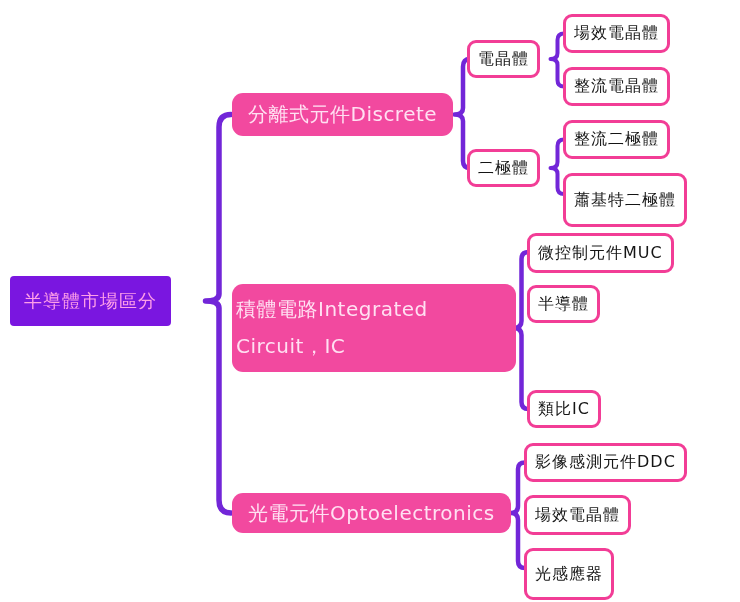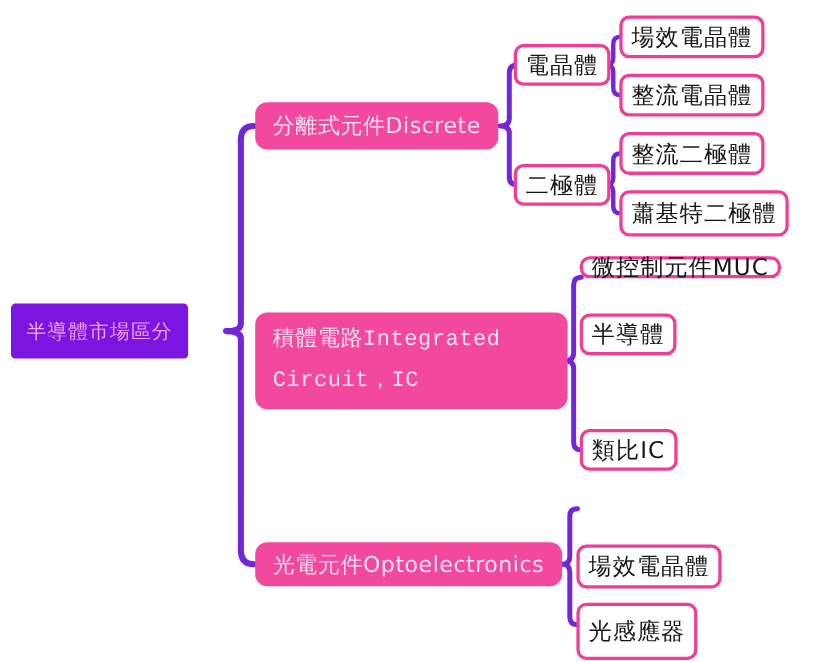--- a/index.html
+++ b/index.html
@@ -21,26 +21,26 @@
   .root{
     background:#7A16E0;color:#FF9FE8;
     border-radius:4px;font-size:18px;padding:0 14px;
     letter-spacing:1px;
   }
   .branch{
     background:#F2499F;color:#FFE0F2;
     border-radius:11px;font-size:20px;padding:0 16px;
     letter-spacing:0.5px;
   }
-  .branch.two-line{display:block;padding:7px 16px;font-family:Liberation Mono, monospace;}
+  .branch.two-line{display:block;padding:7px 4px;}
   .branch.two-line .line{display:block;line-height:37px;}
   .leaf{
     background:#ffffff;color:#151515;
     border:3px solid #F23D96;border-radius:9px;
-    font-size:21px;padding:0 8px;
+    font-size:16px;padding:0 8px;
     letter-spacing:1px;
   }
 </style>
 </head>
 <body>
 
 <div class="stage">
 
   <svg class="braces" width="740" height="602" viewBox="0 0 740 602" aria-hidden="true">
     <path stroke-width="5.5" d="M 231,114.5 Q 219,114.5 219,127 L 219,294 Q 219,301 205.5,301 Q 219,301 219,308 L 219,500 Q 219,513 231,513"></path>
@@ -78,34 +78,37 @@
   <div class="node leaf" style="left:563px;top:14px;height:39px">
     <span>場效電晶體</span>
   </div>
   <div class="node leaf" style="left:563px;top:67px;height:39px">
     <span>整流電晶體</span>
   </div>
 
   <div class="node leaf" style="left:563px;top:120px;height:39px">
     <span>整流二極體</span>
   </div>
-  <div class="node leaf" style="left:563px;top:173px;height:42px">
+  <div class="node leaf" style="left:563px;top:173px;height:54px">
     <span>蕭基特二極體</span>
   </div>
 
-  <div class="node leaf" style="left:527px;top:233px;height:20px">
+  <div class="node leaf" style="left:527px;top:233px;height:40px">
     <span>微控制元件MUC</span>
   </div>
   <div class="node leaf" style="left:527px;top:285px;height:38px">
     <span>半導體</span>
   </div>
   <div class="node leaf" style="left:527px;top:390px;height:38px">
     <span>類比IC</span>
   </div>
 
+  <div class="node leaf" style="left:524px;top:443px;height:39px">
+    <span>影像感測元件DDC</span>
+  </div>
   <div class="node leaf" style="left:524px;top:495px;height:40px">
     <span>場效電晶體</span>
   </div>
   <div class="node leaf" style="left:524px;top:548px;height:52px">
     <span>光感應器</span>
   </div>
 
 </div>
 
 </body></html>

